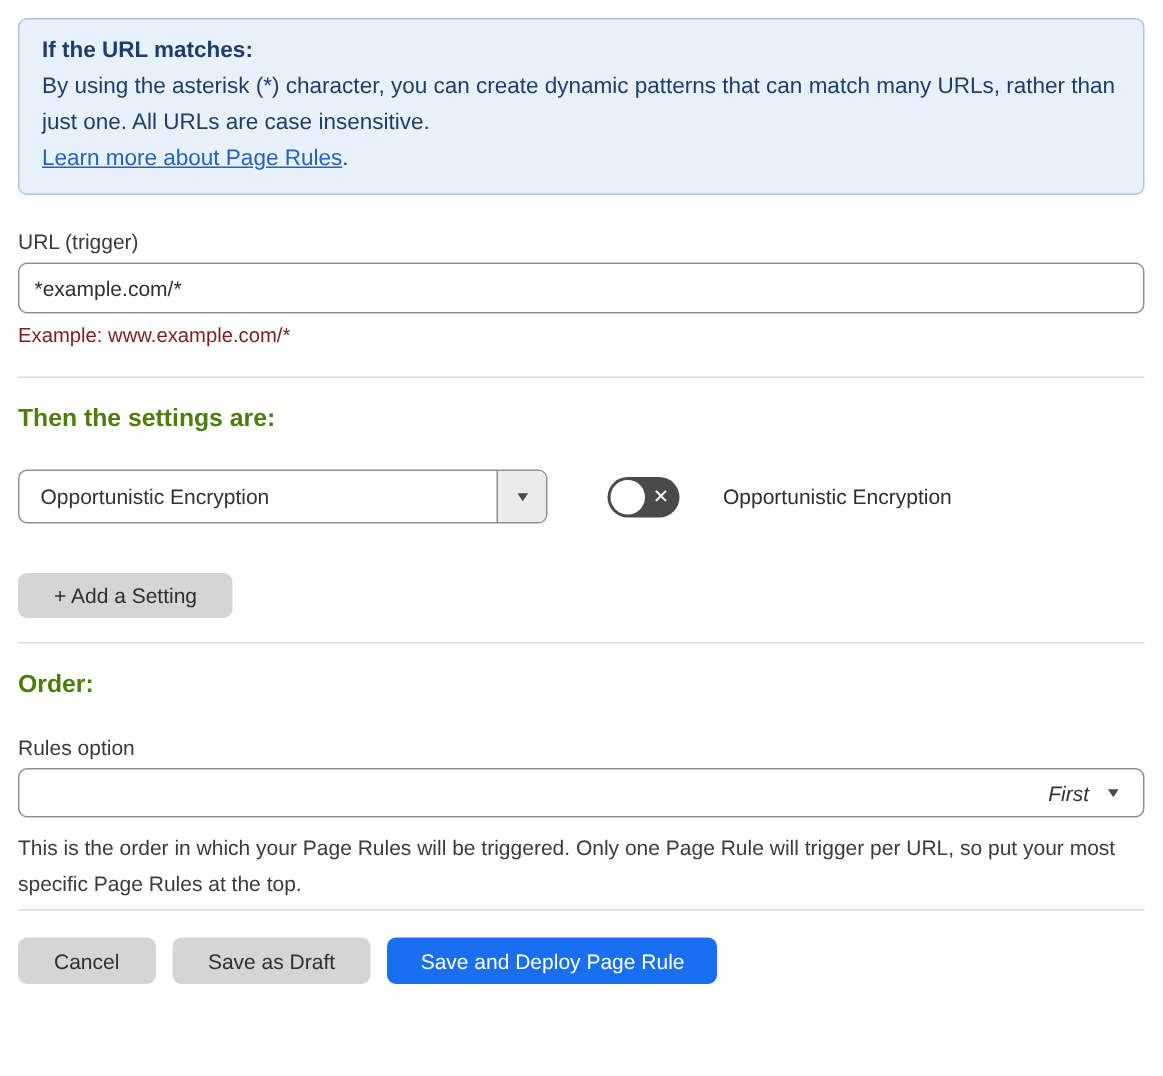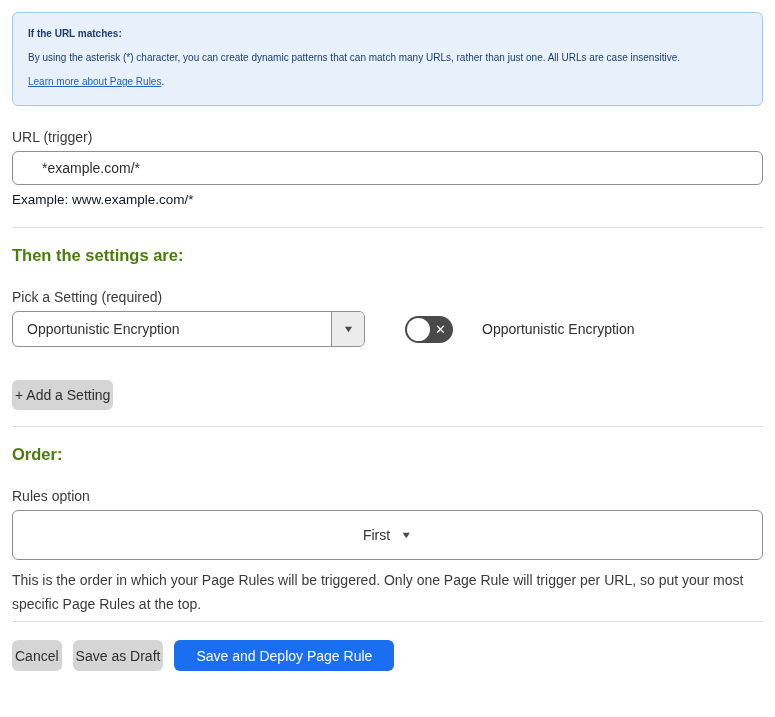--- a/index.html
+++ b/index.html
@@ -21,49 +21,49 @@
     letter-spacing: -0.2px;
     margin: 0 0 22px;
   }
 
   .info-box {
     background: #e8f1fb;
     border: 1px solid #a9c7e9;
     border-radius: 6px;
     padding: 9px 15px 11px;
     color: #1d3d6f;
-    font-size: 10px;
+    font-size: 15px;
     line-height: 24px;
     margin-bottom: 23px;
   }
   .info-heading { font-weight: 700; }
   .info-link { color: #2462c2; text-decoration: underline; cursor: pointer; }
   .info-period { color: #1d3d6f; }
 
   .field-label {
     display: block;
     font-size: 14px;
     color: #3b3b3b;
     margin: 0 0 6px;
   }
   .text-input {
     width: 100%;
     height: 34px;
     border: 1px solid #8f8f8f;
     border-radius: 6px;
-    padding: 0 29px;
+    padding: 0 10px;
     font-size: 14px;
     font-family: inherit;
     color: #2f2f2f;
     background: #fff;
     outline: none;
   }
   .hint {
     font-size: 13.5px;
-    color: #0f172a;
+    color: #7f1d1d;
     margin-top: 7px;
   }
 
   .divider {
     border: 0;
     border-top: 1px solid #dedede;
     margin: 20px 0 18px;
   }
   .divider.after-settings { margin-top: 16px; }
   .divider.before-actions { margin-top: 5px; }
@@ -139,28 +139,28 @@
     line-height: 1;
   }
   .toggle-label { margin-left: 14px; font-size: 14px; color: #2f2f2f; }
 
   .btn {
     font-family: inherit;
     font-size: 14px;
     border: none;
     border-radius: 6px;
     height: 31px;
-    padding: 0 3px;
+    padding: 0 24px;
     cursor: pointer;
   }
   .btn-gray { background: #d5d5d5; color: #2f2f2f; }
   .btn-primary { background: #1a6ef0; color: #ffffff; padding: 0 22px; }
   .add-setting { height: 30px; }
 
-  .order-select { width: 100%; height: 50px; justify-content: center; }
+  .order-select { width: 100%; height: 33px; justify-content: flex-end; font-style: italic; }
   .order-select .arrow-plain { padding-right: 13px; }
   .order-hint { margin-top: 8px; font-size: 14px; line-height: 24px; color: #3b3b3b; }
 
   .actions { display: flex; gap: 11px; }
 </style>
 </head>
 <body>
 
 <div class="page">
 
@@ -174,21 +174,20 @@
   <div class="field">
     <label class="field-label">URL (trigger)</label>
     <input class="text-input" type="text" value="*example.com/*" style="">
     <div class="hint">Example: www.example.com/*</div>
   </div>
 
   <hr class="divider">
 
   <h2 class="section-heading">Then the settings are:</h2>
 
-  <label class="field-label">Pick a Setting (required)</label>
 
   <div class="setting-row">
     <div class="select-box setting-select">
       <span class="select-value">Opportunistic Encryption</span>
       <span class="select-arrow-box">
         <span class="arrow-down">▼</span>
       </span>
     </div>
     <div class="toggle" role="switch" aria-checked="false">
       <span class="toggle-knob"></span>

